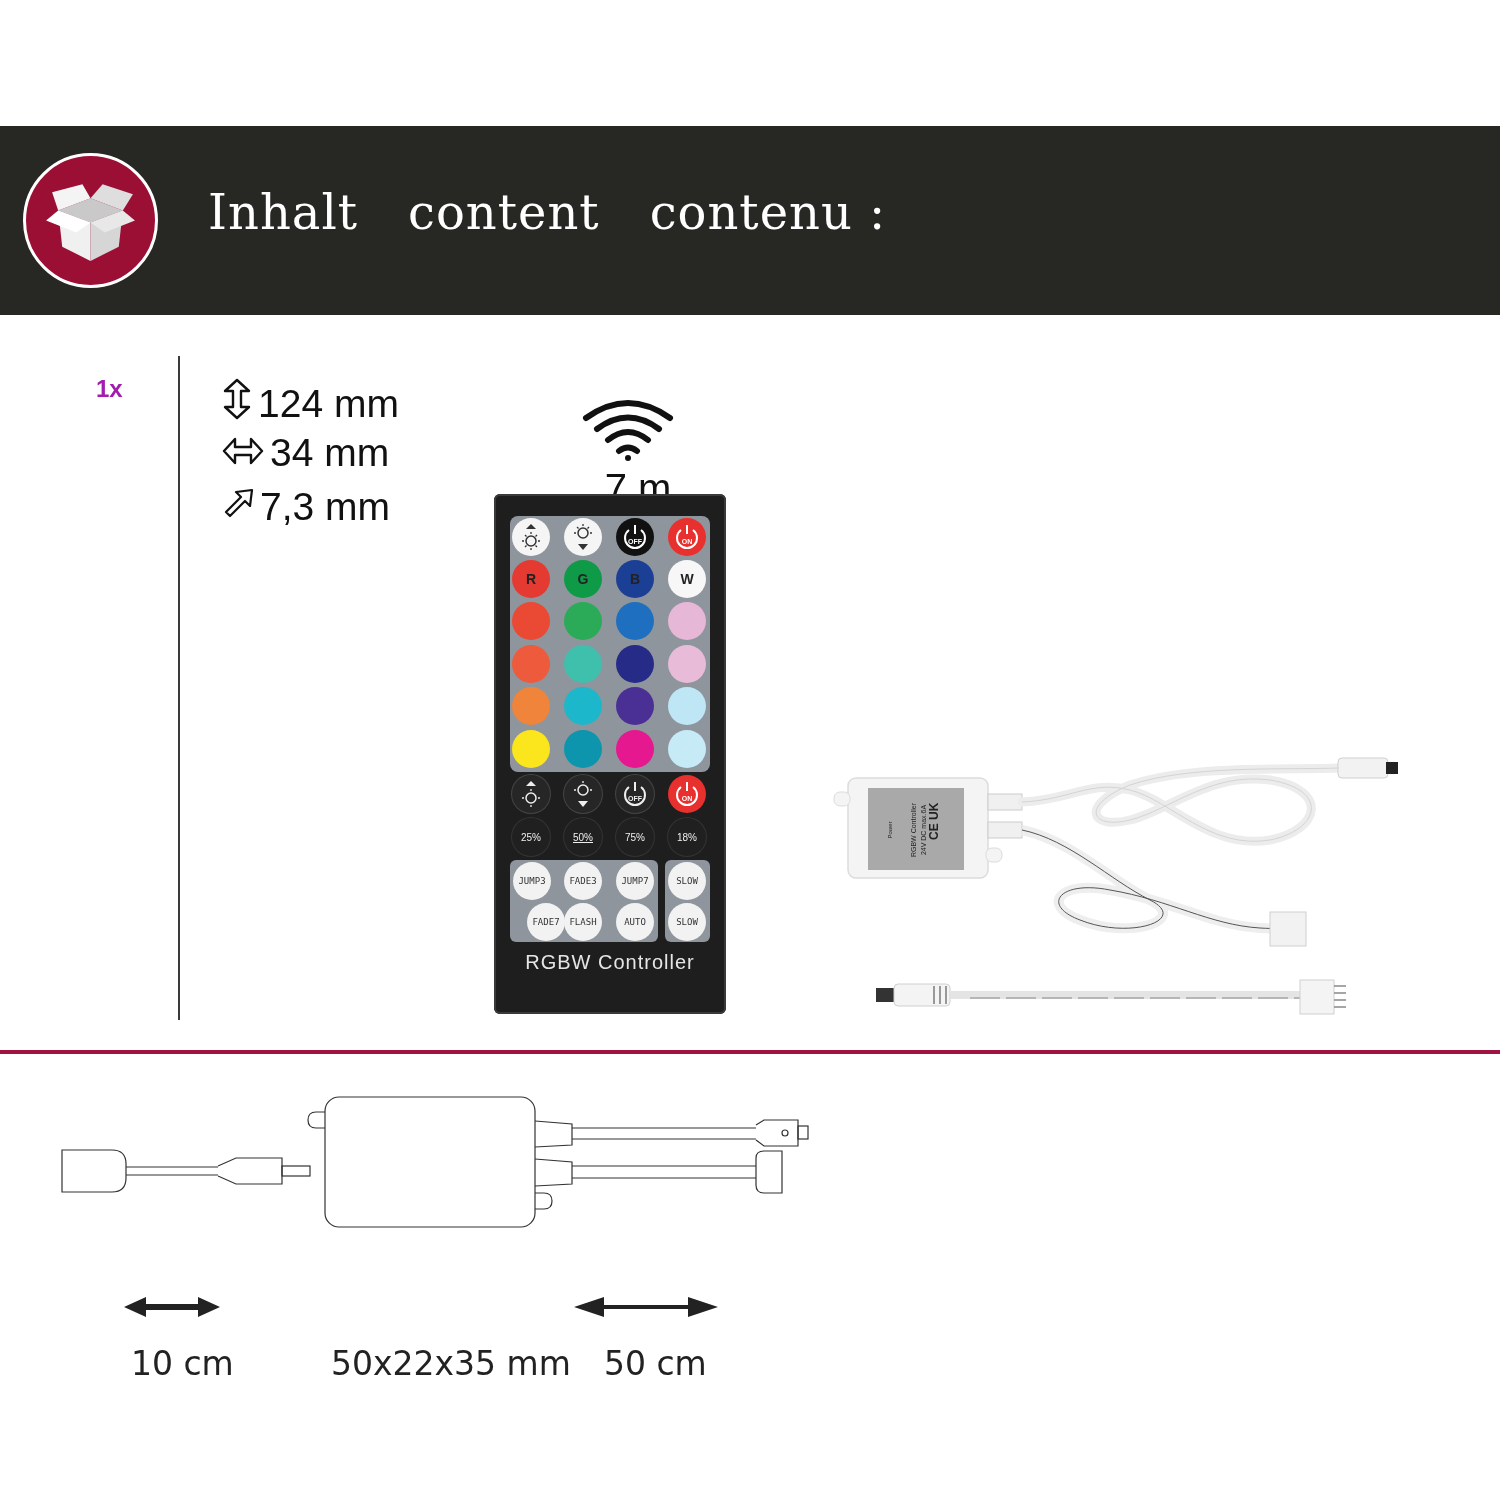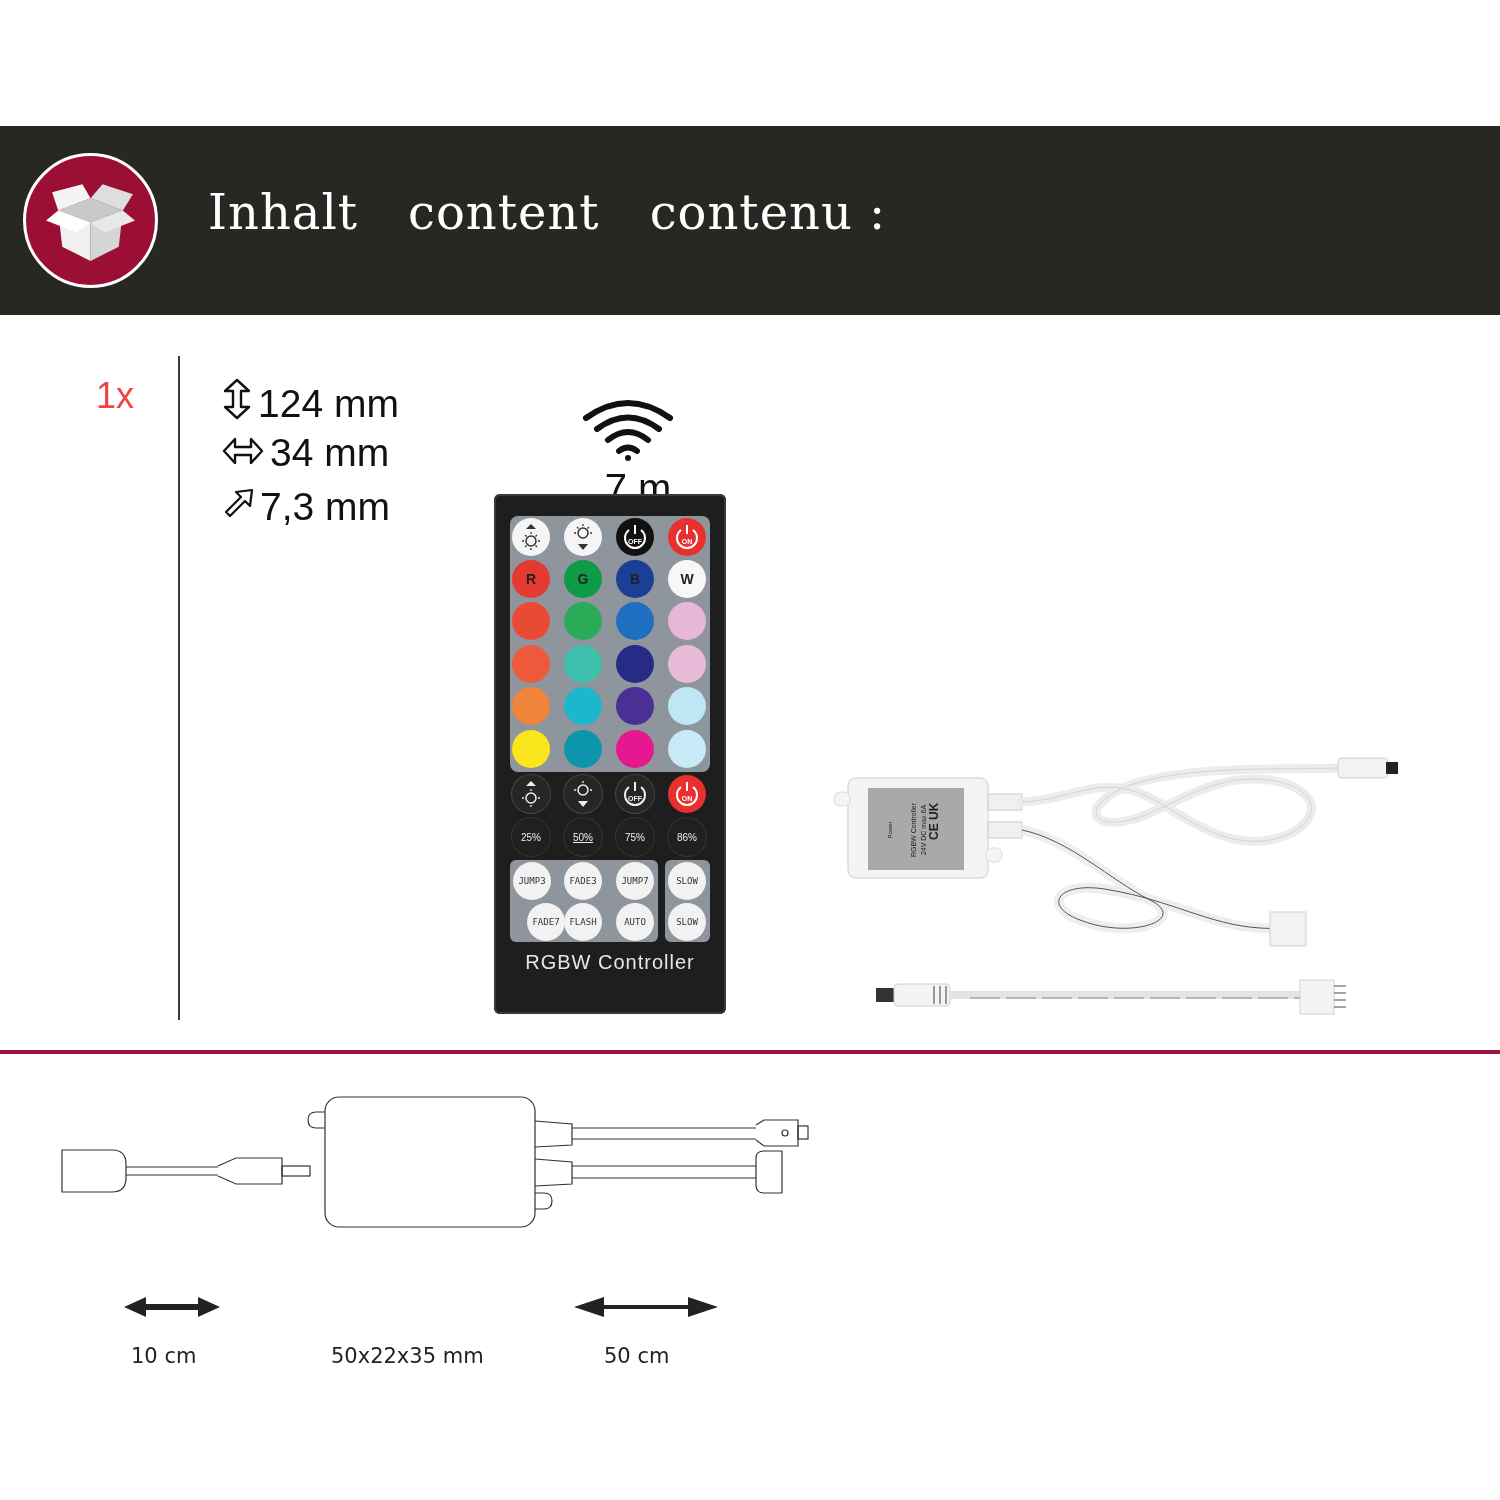--- a/index.html
+++ b/index.html
@@ -5,42 +5,42 @@
   * { margin:0; padding:0; box-sizing:border-box; }
   html, body { width:1500px; height:1500px; background:#ffffff; overflow:hidden; }
   body { position:relative; font-family:"Liberation Sans", sans-serif; color:#1a1a1a; }
 
   .header-band { position:absolute; left:0; top:126px; width:1500px; height:189px; background:#272724; }
   .box-badge { position:absolute; left:23px; top:153px; width:135px; height:135px; border-radius:50%; background:#9b0f35; border:3px solid #ffffff; }
   .box-badge svg { position:absolute; left:14px; top:14px; }
   .header-title { position:absolute; top:184px; left:208px; color:#ffffff; font-family:"DejaVu Serif", serif; font-size:48px; letter-spacing:1px; white-space:nowrap; }
   .header-title span { margin-right:50px; }
 
-  .qty { position:absolute; left:96px; top:375px; font-family:"Liberation Sans", sans-serif; font-weight:normal; font-size:36px; color:#ef4444; }
+  .qty { position:absolute; left:96px; top:375px; font-family:"Liberation Sans", sans-serif; font-weight:bold; font-size:24px; color:#a21caf; }
   .vdivider { position:absolute; left:178px; top:356px; width:2px; height:664px; background:#3a3a3a; }
 
   .dim-row { position:absolute; left:222px; font-size:39px; color:#111; white-space:nowrap; display:flex; align-items:center; }
   .dim-row .ico { display:inline-block; margin-right:6px; }
 
   .range { position:absolute; left:580px; top:396px; display:flex; align-items:center;flex-direction:column; }
   .range-text { font-size:40px; margin-left:20px; color:#111; }
 
   .remote { position:absolute; left:494px; top:494px; width:232px; height:520px; background:#1e1e1e; border-radius:6px; box-shadow: inset 0 0 0 2px #3a3a3a; }
   .remote-panel { position:absolute; left:16px; top:22px; width:200px; height:256px; background:#8f959d; border-radius:8px; }
   .btn { position:absolute; width:38px; height:38px; border-radius:50%; display:flex; align-items:center; justify-content:center; font-family:"Liberation Sans", sans-serif; font-size:14px; font-weight:bold; color:#222; }
   .btn.dark { background:#262626; color:#eee; box-shadow:0 0 0 1px #444; }
   .btn.small { font-size:9px; font-family:"DejaVu Sans Mono", monospace; font-weight:normal; color:#333; background:#f2f2f2; }
   .btn.pct { font-size:10px; font-weight:normal; color:#eee; background:#202020; box-shadow:0 0 0 1px #333; }
   .mode-panel { position:absolute; background:#8f959d; border-radius:6px; }
   .remote-label { position:absolute; left:0; width:232px; top:457px; text-align:center; color:#e6e6e6; font-size:20px; letter-spacing:1px; }
 
   .hline { position:absolute; left:0; top:1050px; width:1500px; height:4px; background:#a01340; }
 
   .dim-arrow { position:absolute; }
-  .dim-label { position:absolute; font-family:"DejaVu Sans", sans-serif; font-size:21px; color:#222; white-space:nowrap; }
+  .dim-label { position:absolute; font-family:"DejaVu Sans", sans-serif; font-size:33px; color:#222; white-space:nowrap; }
 </style>
 </head>
 <body>
 
 <div class="header-band"></div>
 <div class="box-badge">
   <svg width="101" height="101" viewBox="0 0 100 100">
     <polygon points="18,40 50,52 50,90 22,76" fill="#f0f0f0"></polygon>
     <polygon points="50,52 82,40 78,76 50,90" fill="#d6d6d6"></polygon>
     <polygon points="18,40 50,28 82,40 50,52" fill="#c9c9c9"></polygon>
@@ -203,21 +203,21 @@
     <svg width="30" height="30" viewBox="0 0 30 30">
         <path d="M9 8 A10 10 0 1 0 21 8" fill="none" stroke="#fff" stroke-width="2"></path>
         <line x1="15" y1="3" x2="15" y2="12" stroke="#fff" stroke-width="2"></line>
         <text x="15" y="22" font-size="7" fill="#fff" text-anchor="middle" font-family="Liberation Sans, sans-serif">ON</text>
       </svg>
   </div>
 
   <div class="btn pct" style="left:18px;top:324px;">25%</div>
   <div class="btn pct" style="left:70px;top:324px;text-decoration:underline;">50%</div>
   <div class="btn pct" style="left:122px;top:324px;">75%</div>
-  <div class="btn pct" style="left:174px;top:324px;">86%</div>
+  <div class="btn pct" style="left:174px;top:324px;">18%</div>
 
   <div class="mode-panel" style="left:16px;top:366px;width:148px;height:82px;"></div>
   <div class="mode-panel" style="left:171px;top:366px;width:45px;height:82px;"></div>
 
   <div class="btn small" style="left:19px;top:368px;">JUMP3</div>
   <div class="btn small" style="left:70px;top:368px;">FADE3</div>
   <div class="btn small" style="left:122px;top:368px;">JUMP7</div>
   <div class="btn small" style="left:174px;top:368px;">SLOW</div>
 
   <div class="btn small" style="left:2px;top:409px;margin-left:31px;">FADE7</div>

